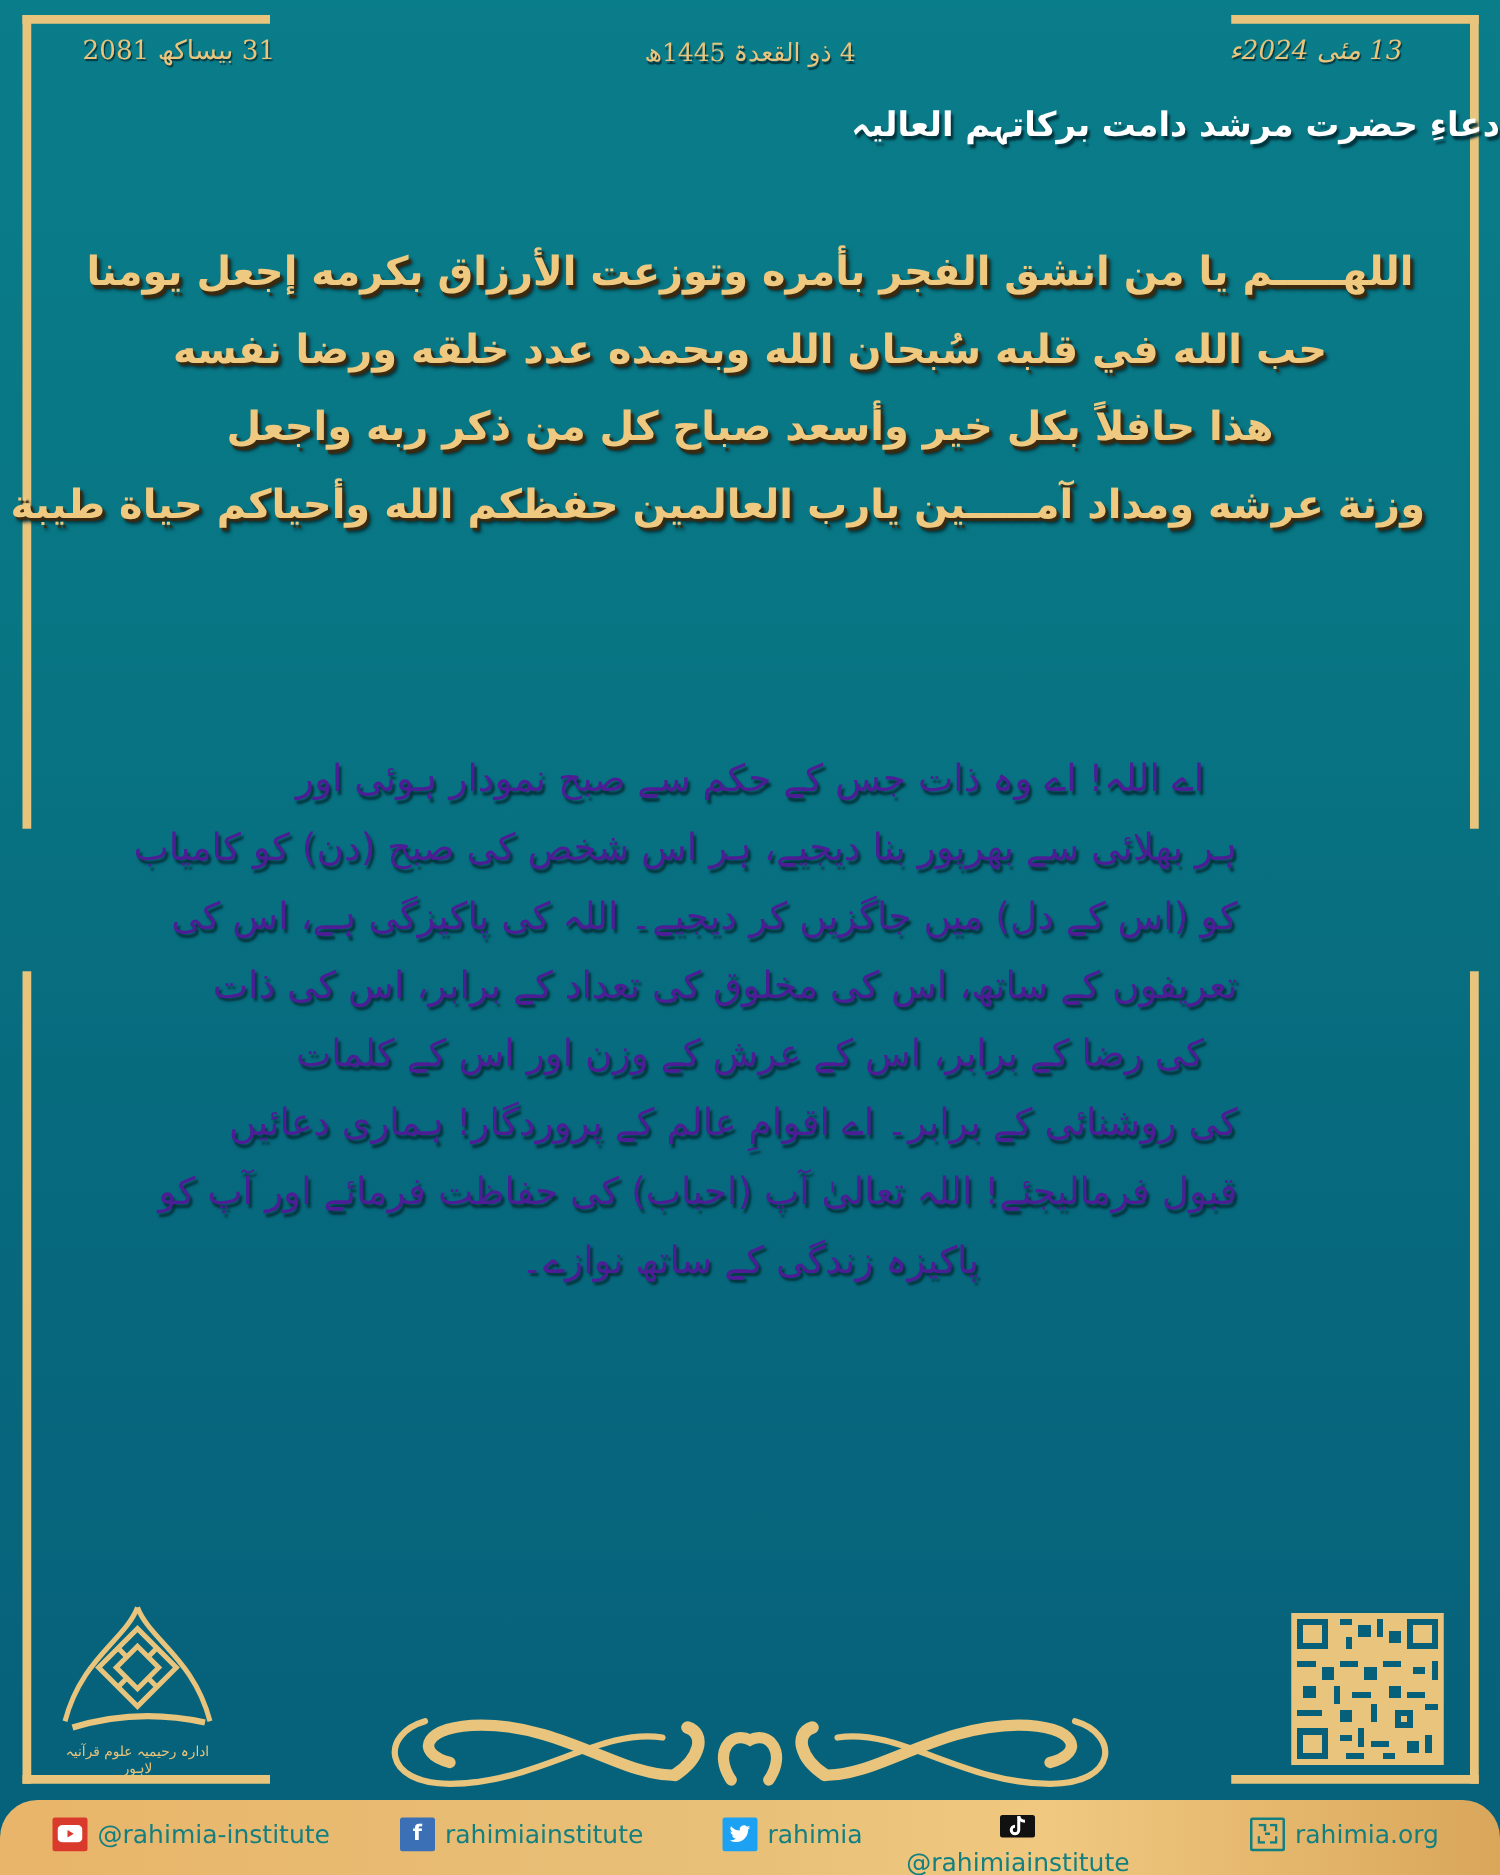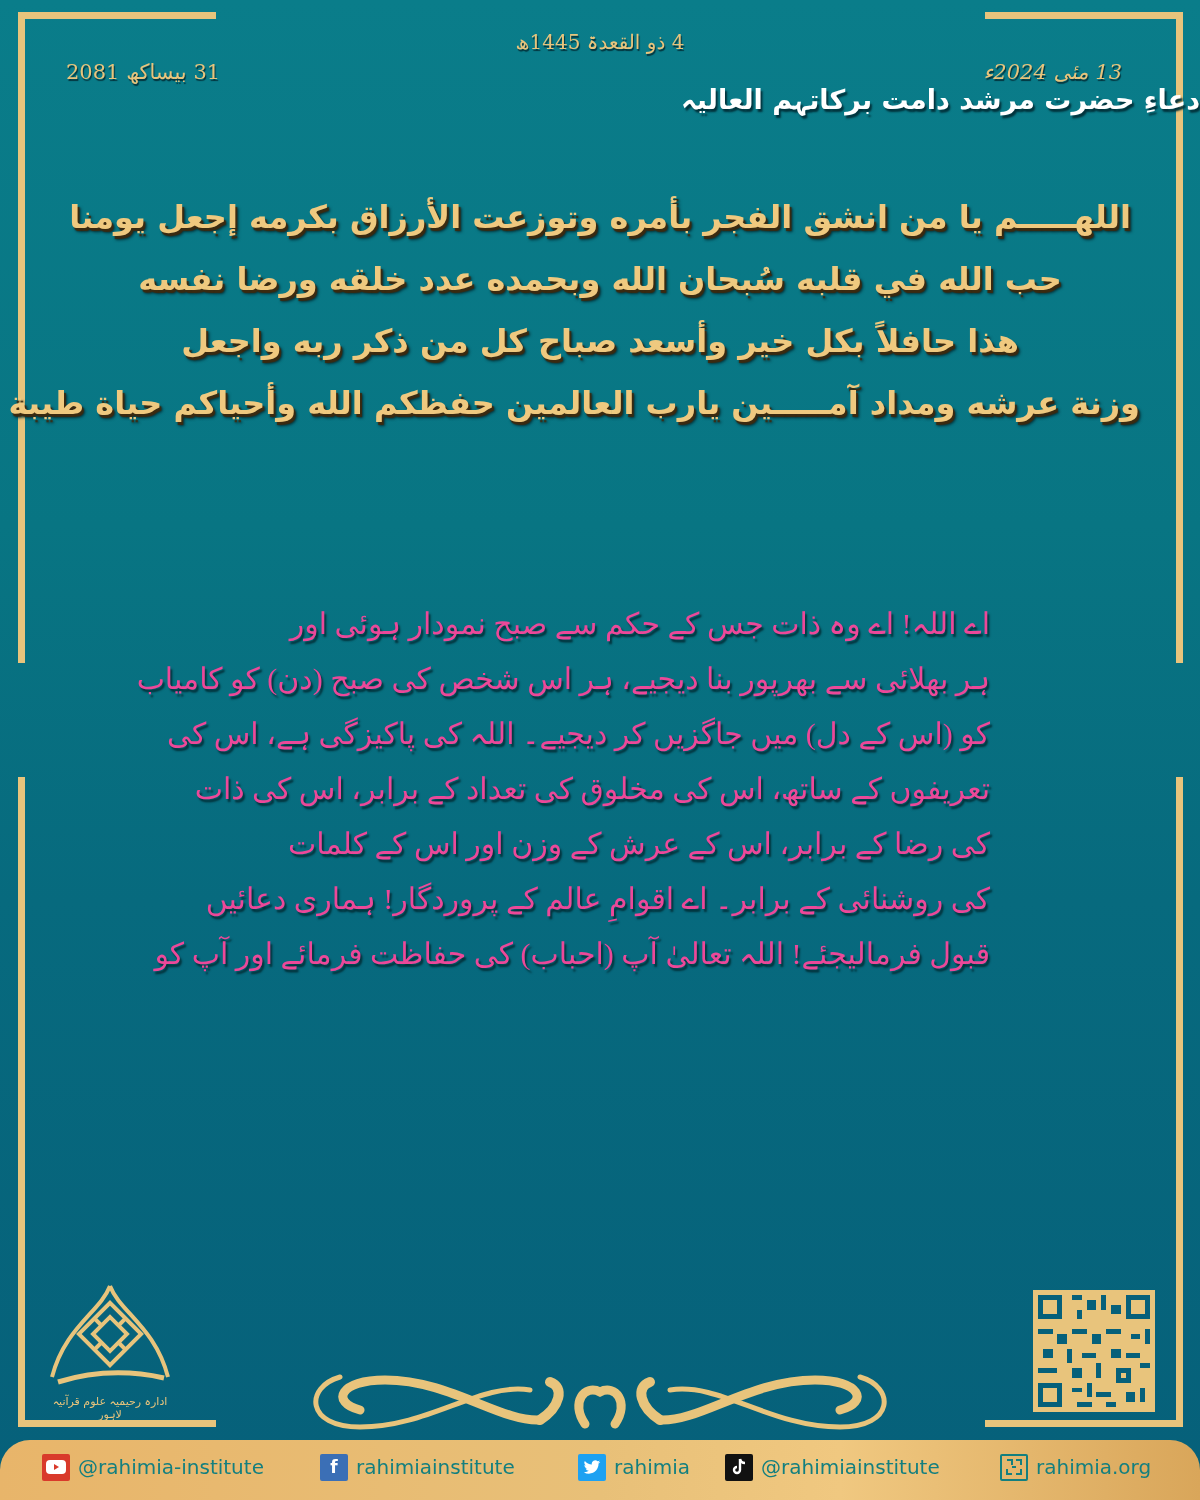--- a/index.html
+++ b/index.html
@@ -2,33 +2,33 @@
 <html><head>
 <meta charset="utf-8">
 <style>
   html, body { margin:0; padding:0; }
   body {
     width:1200px; height:1500px; overflow:hidden; position:relative;
     background: linear-gradient(180deg, #0a7d8a 0%, #087583 35%, #076a7e 60%, #06607a 100%);
     font-family: "DejaVu Sans", sans-serif;
   }
   .bar { position:absolute; background:#e8c47c; }
-  .date { position:absolute; top:60px; font-family:"DejaVu Serif", serif; font-size:21px; color:#e8c47c;
+  .date { position:absolute; top:28px; font-family:"DejaVu Serif", serif; font-size:21px; color:#e8c47c;
           text-shadow: 1px 2px 1px #03343d; direction:rtl; white-space:nowrap; }
   .hijri { position:absolute; top:30px; left:0; width:1200px; text-align:center; font-family:"DejaVu Serif", serif;
            font-size:20px; color:#e8c47c; text-shadow:1px 2px 1px #03343d; direction:rtl; }
   .heading { position:absolute; top:84px; left:0; width:1200px; text-align:right; color:#ffffff;
              font-size:27px; font-weight:bold; direction:rtl; text-shadow: 2px 3px 2px #02323b; }
   .arabic { position:absolute; top:186px; left:60px; width:1080px; direction:rtl; text-align:center;
             color:#efc97f; font-size:32px; font-weight:bold; line-height:62px;
             text-shadow: 2px 3px 1px #3b2a10, 3px 4px 3px #02323b; }
   .arabic div { white-space:nowrap; }
-  .urdu { position:absolute; top:596px; left:210px; width:780px; direction:rtl; 
-          color:#ec4899; font-size:30px; line-height:55px;
-          text-shadow: 2px 3px 2px #02323b; font-family: Liberation Serif, serif; }
+  .urdu { position:absolute; top:596px; left:210px; width:780px; direction:rtl; text-align:center;
+          color:#4c1d95; font-size:30px; line-height:55px;
+          text-shadow: 2px 3px 2px #02323b; }
   .urdu div { white-space:nowrap; }
   .logo { position:absolute; left:40px; top:1282px; width:140px; height:150px; }
   .logo-name { position:absolute; left:40px; top:1395px; width:140px; text-align:center; color:#e8c47c;
                font-size:11px; direction:rtl; }
   .ornament { position:absolute; left:300px; top:1362px; width:600px; height:70px; }
   .qr { position:absolute; left:1033px; top:1290px; width:122px; height:122px; }
   .footer { position:absolute; left:0; top:1440px; width:1200px; height:60px;
             background: linear-gradient(90deg, #e8b56a 0%, #e8c078 50%, #f0c880 70%, #d9a65a 100%);
             border-radius: 30px 30px 0 0; }
   .social { position:absolute; top:1452px; height:30px; display:flex; align-items:center; gap:8px;
@@ -63,20 +63,21 @@
 </div>
 
 <div class="urdu">
   <div>اے اللہ! اے وہ ذات جس کے حکم سے صبح نمودار ہوئی اور</div>
   <div>ہر بھلائی سے بھرپور بنا دیجیے، ہر اس شخص کی صبح (دن) کو کامیاب</div>
   <div>کو (اس کے دل) میں جاگزیں کر دیجیے۔ اللہ کی پاکیزگی ہے، اس کی</div>
   <div>تعریفوں کے ساتھ، اس کی مخلوق کی تعداد کے برابر، اس کی ذات</div>
   <div>کی رضا کے برابر، اس کے عرش کے وزن اور اس کے کلمات</div>
   <div>کی روشنائی کے برابر۔ اے اقوامِ عالم کے پروردگار! ہماری دعائیں</div>
   <div>قبول فرمالیجئے! اللہ تعالیٰ آپ (احباب) کی حفاظت فرمائے اور آپ کو</div>
+  <div>پاکیزہ زندگی کے ساتھ نوازے۔</div>
 </div>
 
 <svg class="logo" viewBox="0 0 140 150">
   <path d="M70 4 C60 30 25 45 12 95" stroke="#e8c47c" stroke-width="4" fill="none"></path>
   <path d="M70 4 C80 30 115 45 128 95" stroke="#e8c47c" stroke-width="4" fill="none"></path>
   <g transform="translate(70,52) rotate(45)" fill="none" stroke="#e8c47c" stroke-width="4">
     <rect x="-22" y="-22" width="44" height="44"></rect>
     <rect x="-12" y="-12" width="24" height="24"></rect>
     <line x1="-22" y1="0" x2="-12" y2="0"></line>
     <line x1="12" y1="0" x2="22" y2="0"></line>
@@ -164,21 +165,21 @@
 
 <div class="social" style="left:578px;">
   <span class="ico" style="background:#1da1f2;">
     <svg width="18" height="15" viewBox="0 0 24 20">
         <path d="M23 2.5c-.8.4-1.7.6-2.6.7.9-.6 1.6-1.5 2-2.5-.9.5-1.9.9-2.9 1.1A4.5 4.5 0 0 0 11.8 5.9 12.8 12.8 0 0 1 2.5 1.2a4.5 4.5 0 0 0 1.4 6A4.4 4.4 0 0 1 1.9 6.6v.1a4.5 4.5 0 0 0 3.6 4.4 4.5 4.5 0 0 1-2 .1 4.5 4.5 0 0 0 4.2 3.1A9 9 0 0 1 1 16.2a12.7 12.7 0 0 0 6.9 2c8.3 0 12.8-6.9 12.8-12.8v-.6c.9-.6 1.6-1.4 2.3-2.3z" fill="#fff"></path>
       </svg>
   </span>
   <span>rahimia</span>
 </div>
 
-<div class="social" style="left:725px;">
+<div class="social" style="left:725px;flex-direction:column;">
   <span class="ico" style="background:#111;">
     <svg width="16" height="18" viewBox="0 0 16 18">
         <path d="M9 1 V12 A3 3 0 1 1 6 9" stroke="#fff" stroke-width="2.4" fill="none"></path>
         <path d="M9 1 C9.5 3.5 11.5 5 14 5" stroke="#fff" stroke-width="2.4" fill="none"></path>
       </svg>
   </span>
   <span>@rahimiainstitute</span>
 </div>
 
 <div class="social" style="left:1000px;">

